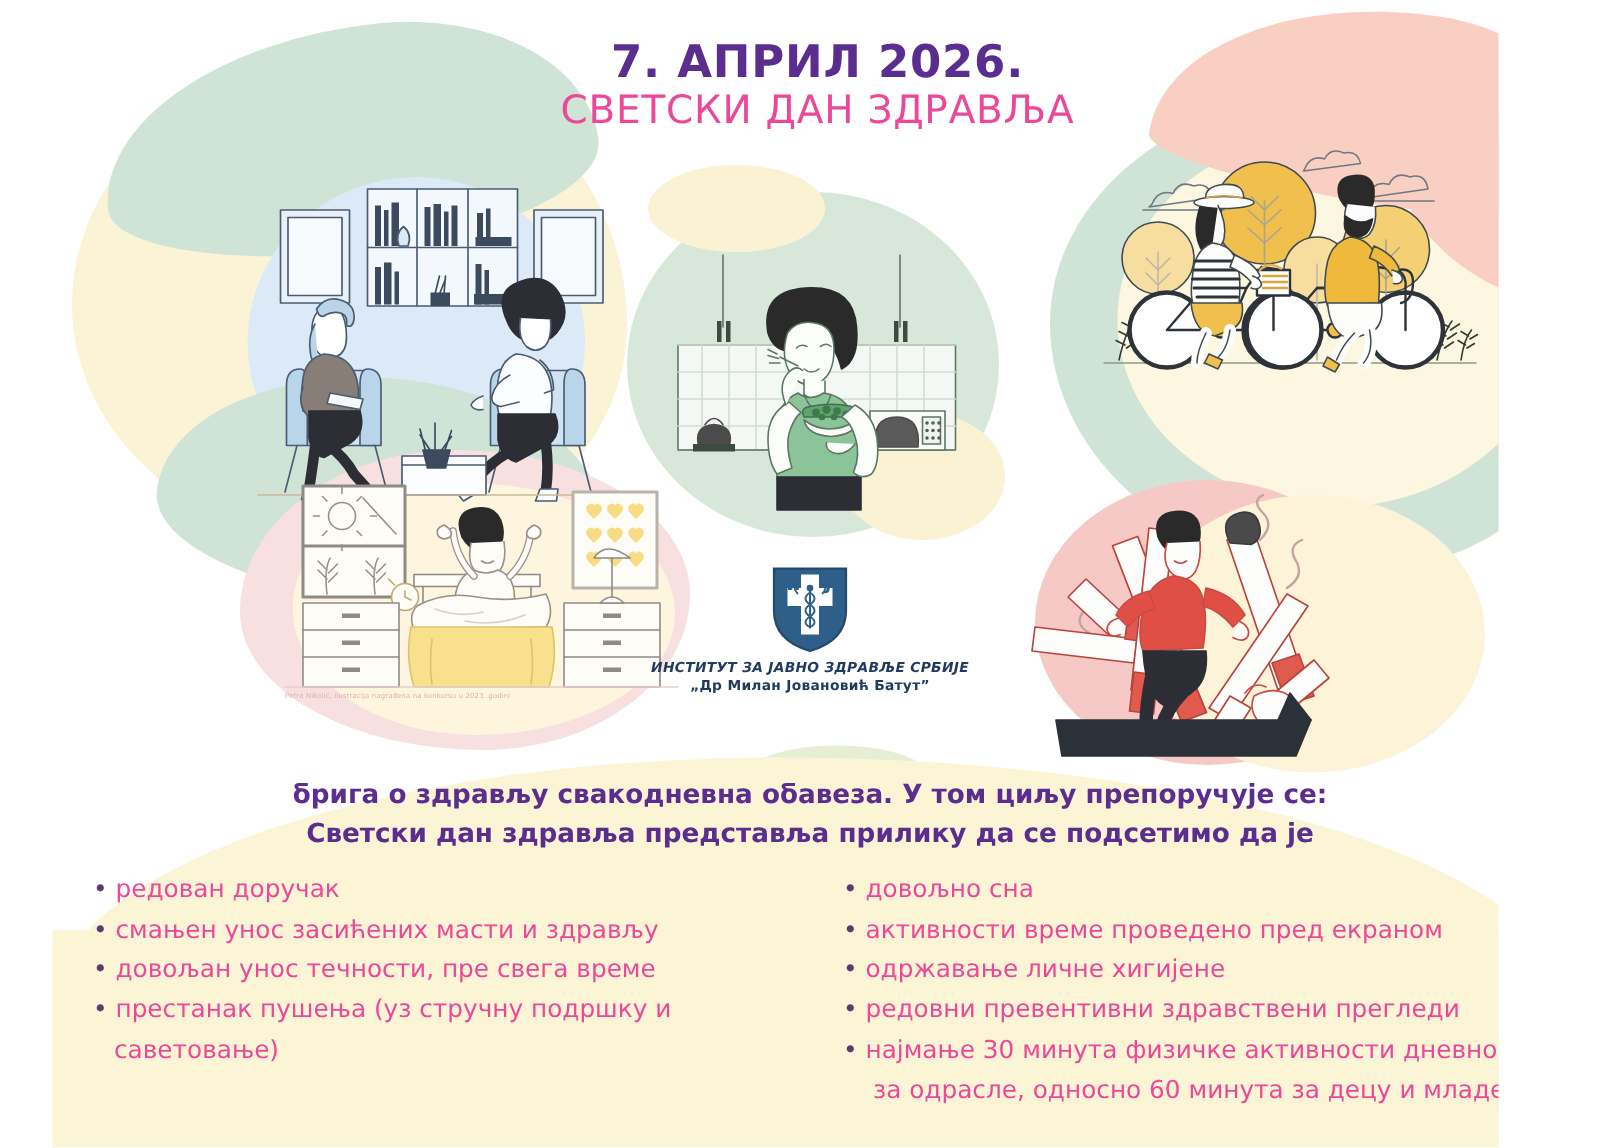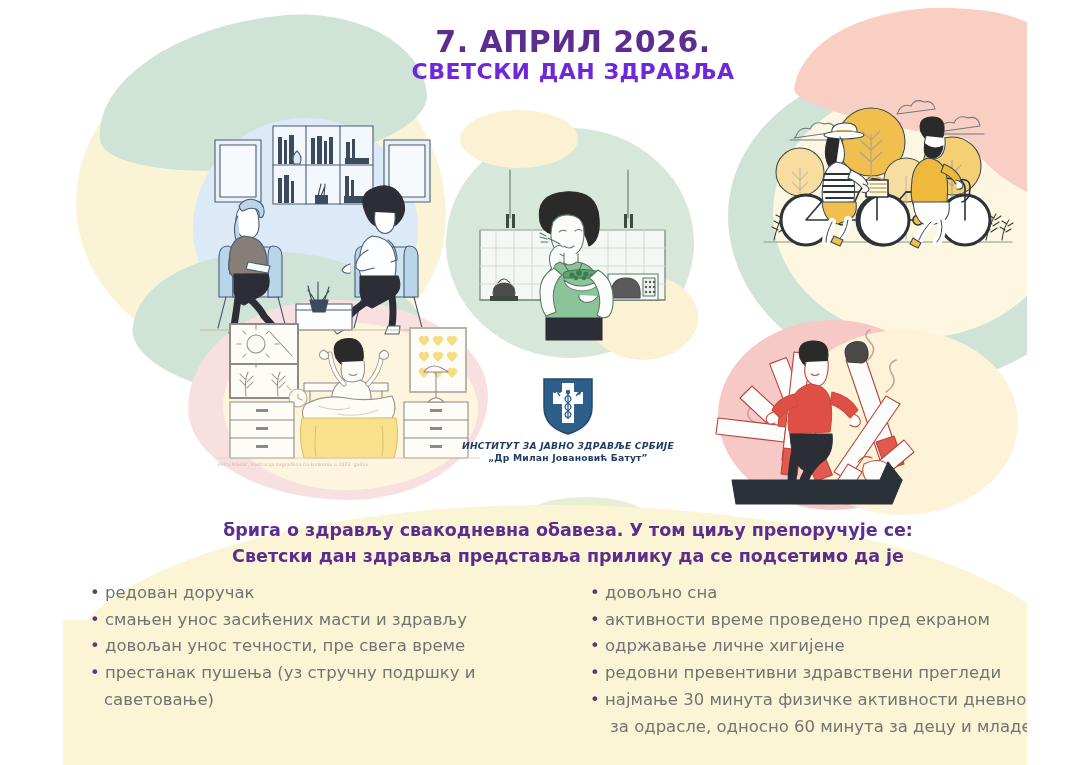--- a/index.html
+++ b/index.html
@@ -2,21 +2,21 @@
 <html lang="sr"><head>
 <meta charset="utf-8">
 <style>
   html,body{margin:0;padding:0;}
   body{
     width:1079px;height:765px;
     background:#ffffff;
     font-family:"DejaVu Sans","Liberation Sans",sans-serif;
     overflow:hidden;
   }
-  #poster{position:relative;width:999px;height:765px;overflow:hidden;background:#fff;margin-left:28px;}
+  #poster{position:relative;width:999px;height:765px;overflow:hidden;background:#fff;}
 
   
   .blob{position:absolute;pointer-events:none;}
 
   .blob-cream-topleft{
     left:48px;top:38px;width:370px;height:330px;
     background:#fbf3d6;border-radius:52% 48% 46% 54%/50% 54% 46% 50%;
   }
   .blob-mint-topleft{
     left:68px;top:18px;width:330px;height:150px;
@@ -91,21 +91,21 @@
     left:498px;top:497px;width:120px;height:40px;
     background:#e6efd6;border-radius:50%;
   }
 
   
   .title-block{position:absolute;left:330px;top:24px;width:430px;text-align:center;z-index:12;}
   .title-line1{
     font-weight:bold;font-size:30px;letter-spacing:.5px;color:#5b2d8e;line-height:1.18;
   }
   .title-line2{
-    font-weight:bold;font-size:22px;letter-spacing:.5px;color:#6d28d9;line-height:1.18;
+    font-weight:normal;font-size:26px;letter-spacing:.5px;color:#ec4899;line-height:1.18;
   }
 
   
   .illus{position:absolute;z-index:8;}
   svg{display:block;overflow:visible;}
 
   
   .logo-block{position:absolute;left:430px;top:375px;width:220px;text-align:center;z-index:14;}
   .logo-name1{font-size:9.2px;font-weight:bold;color:#1f3a5f;letter-spacing:.2px;margin-top:3px;font-style:italic;}
   .logo-name2{font-size:9.2px;font-weight:bold;color:#1f3a5f;letter-spacing:.2px;margin-top:1px;}
@@ -115,21 +115,21 @@
     position:absolute;left:90px;top:518px;width:900px;text-align:center;z-index:14;
     color:#5b2d8e;font-weight:bold;font-size:17.5px;line-height:1.48;
   }
 
   
   .cols{position:absolute;left:62px;top:580px;width:970px;z-index:14;display:flex;gap:22px;}
   .col{flex:1;}
   .col-right{padding-left:8px;}
   ul.blist{list-style:none;margin:0;padding:0;}
   ul.blist li{
-    color:#737373;font-size:16.5px;line-height:1.62;
+    color:#ec4899;font-size:16.5px;line-height:1.62;
     padding-left:14px;text-indent:-14px;
   }
   ul.blist li::before{content:"\2022\00a0";color:#5d3a72;}
   ul.blist li.cont{text-indent:0;padding-left:20px;}
   ul.blist li.cont::before{content:"";}
 
   
   .credit{
     position:absolute;left:190px;top:462px;z-index:14;
     font-size:4.6px;color:#d9b0ae;letter-spacing:.1px;white-space:nowrap;

